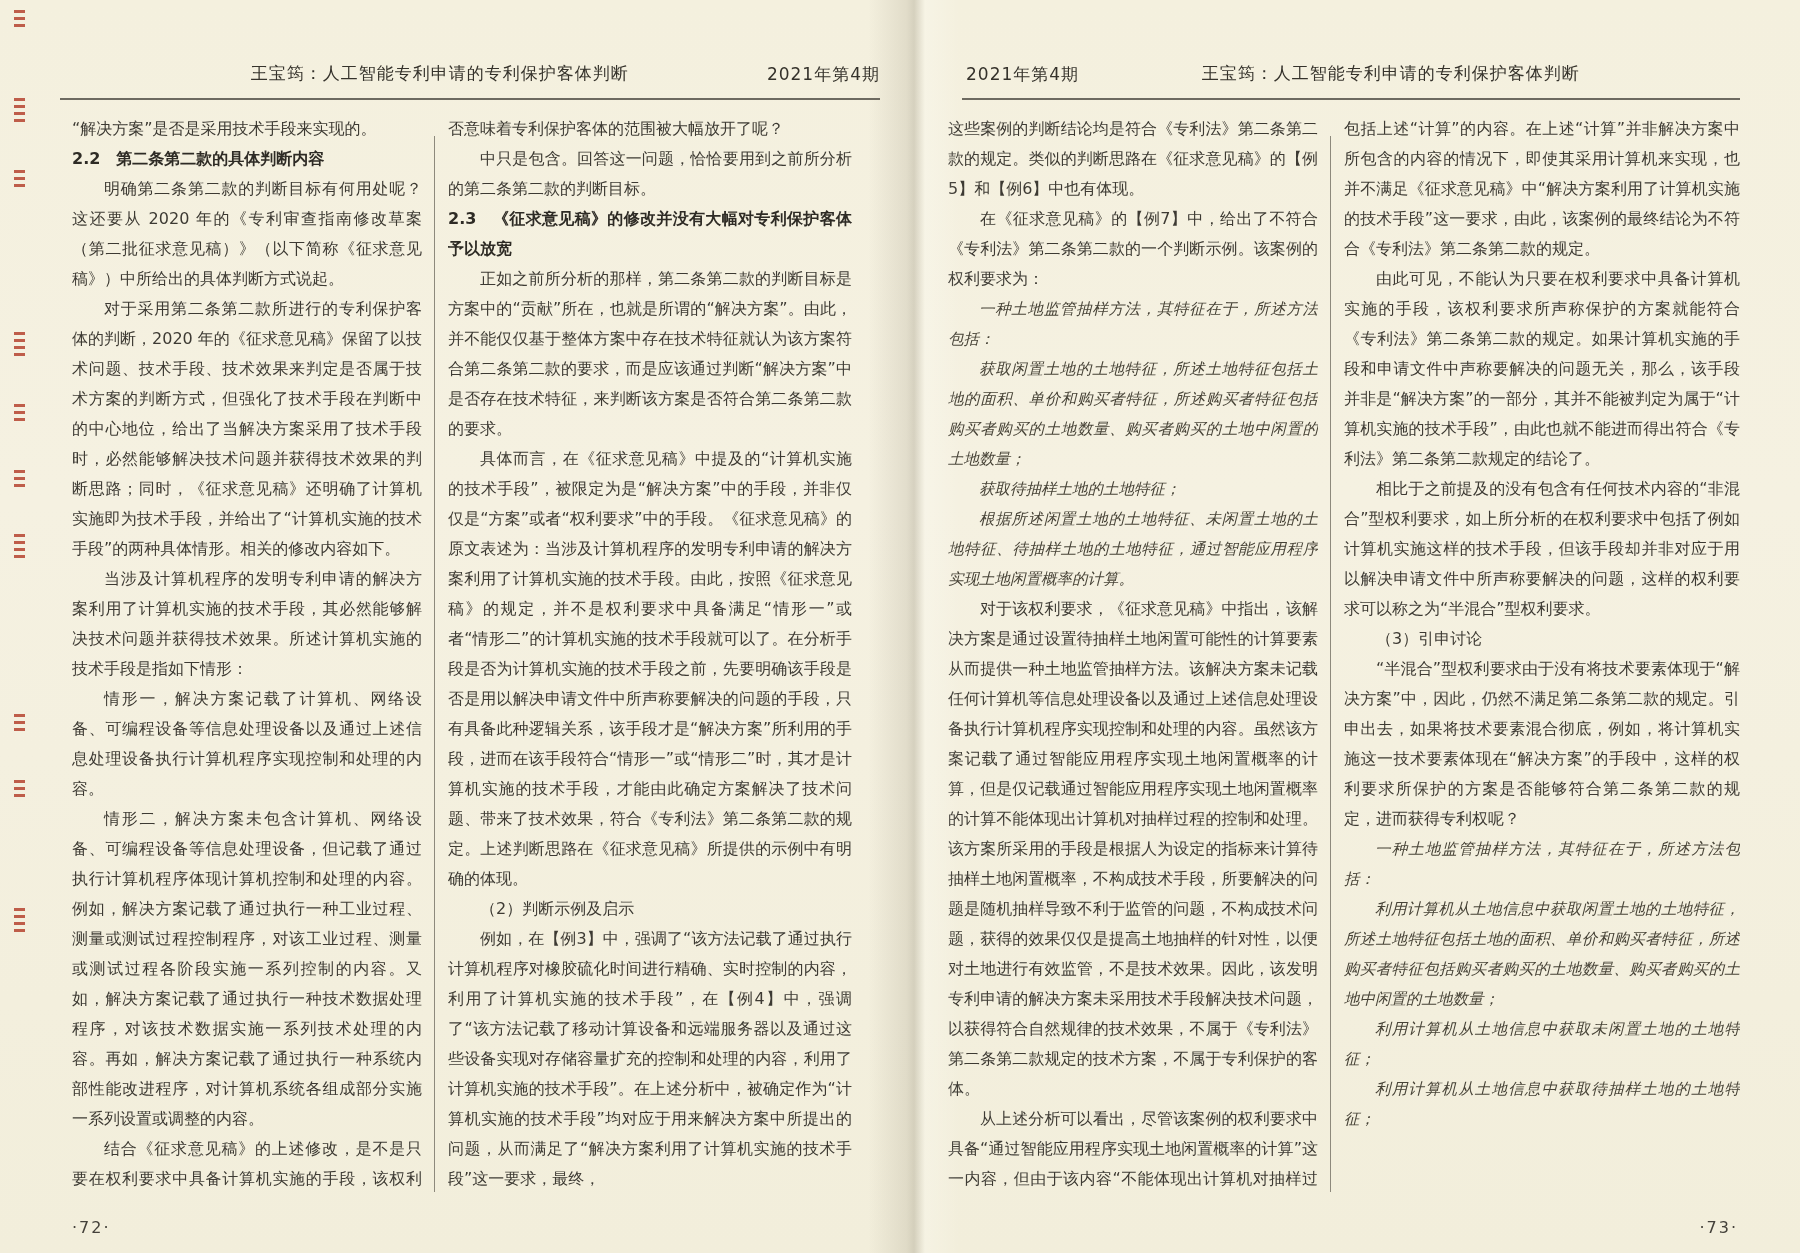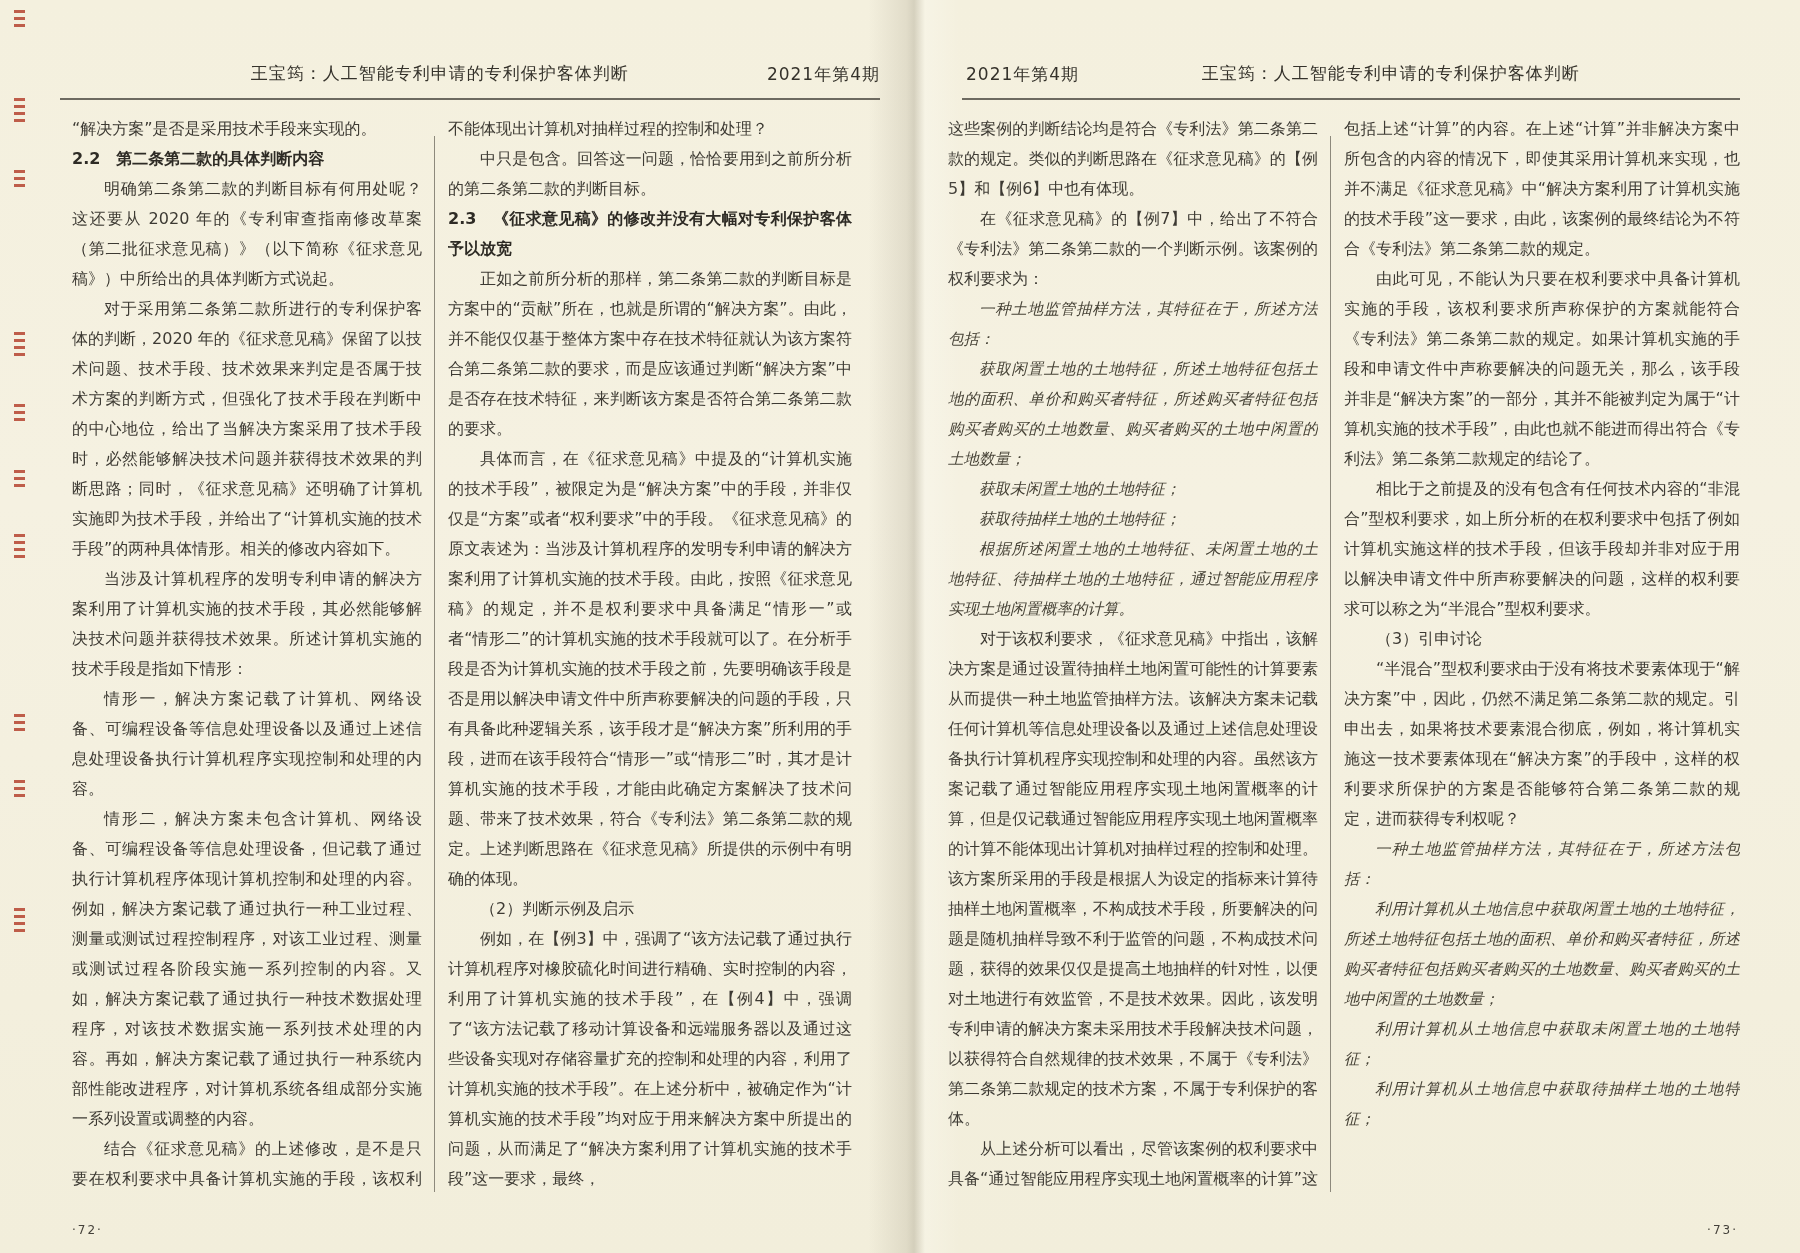--- a/index.html
+++ b/index.html
@@ -57,21 +57,21 @@
     background:#8d897c;flex:0 0 1px;
   }
   .blk{margin:0;text-indent:2em;}
   .blk.cont{text-indent:0;}
   .blk.heading{text-indent:0;font-weight:bold;color:#2e2b25;}
   .blk.claim{
     font-family:"DejaVu Serif","Liberation Serif",serif;
     font-style:italic;font-size:15.5px;color:#474337;
   }
   .page-number{
-    position:absolute;bottom:32px;font-size:12px;letter-spacing:2px;color:#44413a;
+    position:absolute;bottom:32px;font-size:16px;letter-spacing:2px;color:#44413a;
   }
   .page-left .page-number{left:12px;}
   .page-right .page-number{right:2px;}
 
   .edge-mark{
     position:absolute;left:14px;width:11px;height:19px;opacity:.85;
     background:repeating-linear-gradient(0deg,#b5432f 0 3px,rgba(0,0,0,0) 3px 7px);
   }
   .edge-mark.tall{height:26px;}
 </style>
@@ -103,21 +103,21 @@
         <p class="blk heading">2.2　第二条第二款的具体判断内容</p>
         <p class="blk para">明确第二条第二款的判断目标有何用处呢？这还要从 2020 年的《专利审查指南修改草案（第二批征求意见稿）》（以下简称《征求意见稿》）中所给出的具体判断方式说起。</p>
         <p class="blk para">对于采用第二条第二款所进行的专利保护客体的判断，2020 年的《征求意见稿》保留了以技术问题、技术手段、技术效果来判定是否属于技术方案的判断方式，但强化了技术手段在判断中的中心地位，给出了当解决方案采用了技术手段时，必然能够解决技术问题并获得技术效果的判断思路；同时，《征求意见稿》还明确了计算机实施即为技术手段，并给出了“计算机实施的技术手段”的两种具体情形。相关的修改内容如下。</p>
         <p class="blk para">当涉及计算机程序的发明专利申请的解决方案利用了计算机实施的技术手段，其必然能够解决技术问题并获得技术效果。所述计算机实施的技术手段是指如下情形：</p>
         <p class="blk para">情形一，解决方案记载了计算机、网络设备、可编程设备等信息处理设备以及通过上述信息处理设备执行计算机程序实现控制和处理的内容。</p>
         <p class="blk para">情形二，解决方案未包含计算机、网络设备、可编程设备等信息处理设备，但记载了通过执行计算机程序体现计算机控制和处理的内容。例如，解决方案记载了通过执行一种工业过程、测量或测试过程控制程序，对该工业过程、测量或测试过程各阶段实施一系列控制的内容。又如，解决方案记载了通过执行一种技术数据处理程序，对该技术数据实施一系列技术处理的内容。再如，解决方案记载了通过执行一种系统内部性能改进程序，对计算机系统各组成部分实施一系列设置或调整的内容。</p>
         <p class="blk para">结合《征求意见稿》的上述修改，是不是只要在权利要求中具备计算机实施的手段，该权利要求就能够符合《专利法》第二条第二款的规定呢？进一步地，如果人工智能方案的创新仅在于提出了一个新的算法，当在权利要求中限定该算法采用计算机来实现，这样的方案是不是就能够通过第二条第二款的审查，进而通过新颖性、创造性的审查，从而获得授权呢？这是</p>
       </div>
     <div class="column-divider"></div>
     <div class="col col-b">
-        <p class="blk cont">不能体现出计算机对抽样过程的控制和处理？</p>
+        <p class="blk cont">否意味着专利保护客体的范围被大幅放开了呢？</p>
         <p class="blk para">中只是包含。回答这一问题，恰恰要用到之前所分析的第二条第二款的判断目标。</p>
         <p class="blk heading">2.3　《征求意见稿》的修改并没有大幅对专利保护客体予以放宽</p>
         <p class="blk para">正如之前所分析的那样，第二条第二款的判断目标是方案中的“贡献”所在，也就是所谓的“解决方案”。由此，并不能仅仅基于整体方案中存在技术特征就认为该方案符合第二条第二款的要求，而是应该通过判断“解决方案”中是否存在技术特征，来判断该方案是否符合第二条第二款的要求。</p>
         <p class="blk para">具体而言，在《征求意见稿》中提及的“计算机实施的技术手段”，被限定为是“解决方案”中的手段，并非仅仅是“方案”或者“权利要求”中的手段。《征求意见稿》的原文表述为：当涉及计算机程序的发明专利申请的解决方案利用了计算机实施的技术手段。由此，按照《征求意见稿》的规定，并不是权利要求中具备满足“情形一”或者“情形二”的计算机实施的技术手段就可以了。在分析手段是否为计算机实施的技术手段之前，先要明确该手段是否是用以解决申请文件中所声称要解决的问题的手段，只有具备此种逻辑关系，该手段才是“解决方案”所利用的手段，进而在该手段符合“情形一”或“情形二”时，其才是计算机实施的技术手段，才能由此确定方案解决了技术问题、带来了技术效果，符合《专利法》第二条第二款的规定。上述判断思路在《征求意见稿》所提供的示例中有明确的体现。</p>
         <p class="blk para">（2）判断示例及启示</p>
         <p class="blk para">例如，在【例3】中，强调了“该方法记载了通过执行计算机程序对橡胶硫化时间进行精确、实时控制的内容，利用了计算机实施的技术手段”，在【例4】中，强调了“该方法记载了移动计算设备和远端服务器以及通过这些设备实现对存储容量扩充的控制和处理的内容，利用了计算机实施的技术手段”。在上述分析中，被确定作为“计算机实施的技术手段”均对应于用来解决方案中所提出的问题，从而满足了“解决方案利用了计算机实施的技术手段”这一要求，最终，</p>
       </div>
   </div>
   <div class="page-number">·72·</div>
 </div>
@@ -127,21 +127,20 @@
     <span class="issue-label">2021年第4期</span>
     <span class="running-title">王宝筠：人工智能专利申请的专利保护客体判断</span>
   </div>
   <div class="header-rule"></div>
   <div class="columns">
     <div class="col col-a">
         <p class="blk cont">这些案例的判断结论均是符合《专利法》第二条第二款的规定。类似的判断思路在《征求意见稿》的【例5】和【例6】中也有体现。</p>
         <p class="blk para">在《征求意见稿》的【例7】中，给出了不符合《专利法》第二条第二款的一个判断示例。该案例的权利要求为：</p>
         <p class="blk claim">一种土地监管抽样方法，其特征在于，所述方法包括：</p>
         <p class="blk claim">获取闲置土地的土地特征，所述土地特征包括土地的面积、单价和购买者特征，所述购买者特征包括购买者购买的土地数量、购买者购买的土地中闲置的土地数量；</p>
-        <p class="blk claim">获取未闲置土地的土地特征；</p>
         <p class="blk claim">获取待抽样土地的土地特征；</p>
         <p class="blk claim">根据所述闲置土地的土地特征、未闲置土地的土地特征、待抽样土地的土地特征，通过智能应用程序实现土地闲置概率的计算。</p>
         <p class="blk para">对于该权利要求，《征求意见稿》中指出，该解决方案是通过设置待抽样土地闲置可能性的计算要素从而提供一种土地监管抽样方法。该解决方案未记载任何计算机等信息处理设备以及通过上述信息处理设备执行计算机程序实现控制和处理的内容。虽然该方案记载了通过智能应用程序实现土地闲置概率的计算，但是仅记载通过智能应用程序实现土地闲置概率的计算不能体现出计算机对抽样过程的控制和处理。该方案所采用的手段是根据人为设定的指标来计算待抽样土地闲置概率，不构成技术手段，所要解决的问题是随机抽样导致不利于监管的问题，不构成技术问题，获得的效果仅仅是提高土地抽样的针对性，以便对土地进行有效监管，不是技术效果。因此，该发明专利申请的解决方案未采用技术手段解决技术问题，以获得符合自然规律的技术效果，不属于《专利法》第二条第二款规定的技术方案，不属于专利保护的客体。</p>
         <p class="blk para">从上述分析可以看出，尽管该案例的权利要求中具备“通过智能应用程序实现土地闲置概率的计算”这一内容，但由于该内容“不能体现出计算机对抽样过程的控制和处理”，由此并不属于“解决方案”的一部分。实际上，在上述分析的一开始，所提及的“解决方案”中只是包含“设置计算要素”的内容而并不</p>
       </div>
     <div class="column-divider"></div>
     <div class="col col-b">
         <p class="blk cont">包括上述“计算”的内容。在上述“计算”并非解决方案中所包含的内容的情况下，即使其采用计算机来实现，也并不满足《征求意见稿》中“解决方案利用了计算机实施的技术手段”这一要求，由此，该案例的最终结论为不符合《专利法》第二条第二款的规定。</p>
         <p class="blk para">由此可见，不能认为只要在权利要求中具备计算机实施的手段，该权利要求所声称保护的方案就能符合《专利法》第二条第二款的规定。如果计算机实施的手段和申请文件中声称要解决的问题无关，那么，该手段并非是“解决方案”的一部分，其并不能被判定为属于“计算机实施的技术手段”，由此也就不能进而得出符合《专利法》第二条第二款规定的结论了。</p>
         <p class="blk para">相比于之前提及的没有包含有任何技术内容的“非混合”型权利要求，如上所分析的在权利要求中包括了例如计算机实施这样的技术手段，但该手段却并非对应于用以解决申请文件中所声称要解决的问题，这样的权利要求可以称之为“半混合”型权利要求。</p>

